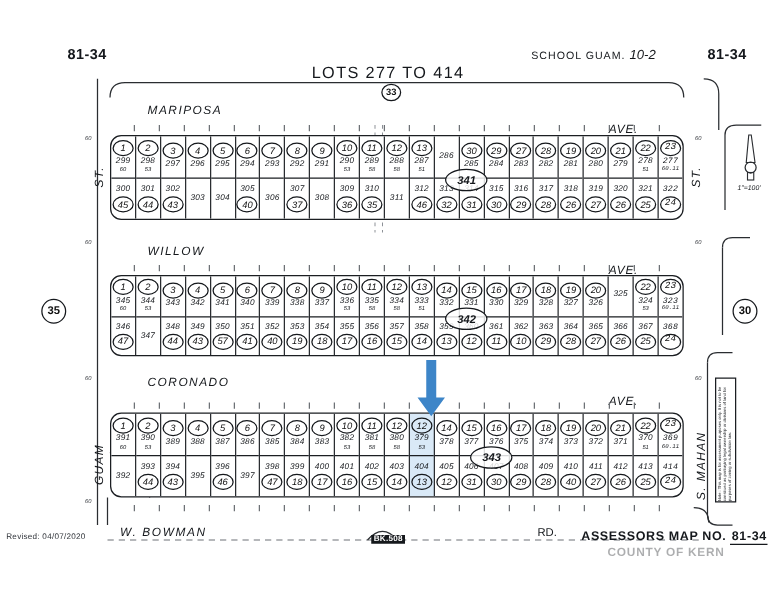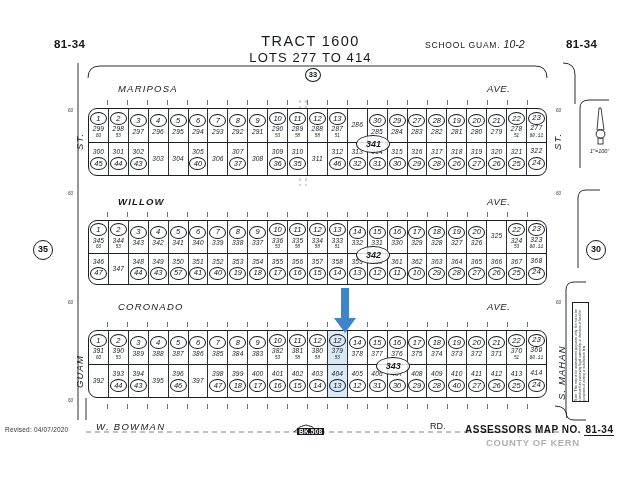--- a/index.html
+++ b/index.html
@@ -38,21 +38,21 @@
   }
   .circ-lg{width:17px;height:13px;font-size:7.5px;}
   .circ-edge{width:20px;height:20px;font-size:9px;font-style:normal;font-weight:bold;}
 
   
   .ave-name{
     position:absolute;font-style:italic;font-size:9.5px;letter-spacing:1.2px;color:#15181c;
     white-space:nowrap;
   }
   .ave-suffix{
-    position:absolute;font-style:italic;font-size:9.5px;letter-spacing:.6px;color:#15181c;
+    position:absolute;font-style:italic;font-size:9.5px;letter-spacing:.6px;color:#15181c;margin-top:15px;
   }
   .vert-label{
     position:absolute;font-style:italic;font-size:9.5px;letter-spacing:1.1px;color:#15181c;
     transform:rotate(-90deg);transform-origin:left top;white-space:nowrap;
   }
 
   
   .block{
     position:absolute;border:1.1px solid #1b1e22;border-radius:9px;
     background:#fff;box-sizing:border-box;overflow:hidden;
@@ -117,21 +117,20 @@
   .dim{position:absolute;font-size:4.6px;color:#3a3d42;font-style:italic;}
 </style>
 </head>
 <body>
 
 <div id="map">
 
   <div class="corner-tag" style="left:54px;top:38px;">81-34</div>
   <div class="corner-tag" style="left:566px;top:38px;">81-34</div>
 
-  <div class="hdr-tract">TRACT 1600</div>
   <div class="hdr-lots">LOTS 277 TO 414</div>
 
   <div class="school">
     <span>SCHOOL  GUAM.</span>
     <i>10-2</i>
   </div>
 
   <div class="abs" style="left:305px;top:63px;">
     <span class="circ circ-edge" style="width:16px;height:14px;font-size:7.5px;">33</span>
   </div>
@@ -443,21 +442,21 @@
       <div class="t"></div>
       <div class="t"></div>
       <div class="t"></div>
       <div class="t"></div>
       <div class="t"></div>
       <div class="t"></div>
       <div class="t"></div>
       <div class="t"></div>
     </div>
 
-  <div class="ave-name" style="left:118px;top:196px;font-weight:bold;">WILLOW</div>
+  <div class="ave-name" style="left:118px;top:196px;">WILLOW</div>
   <div class="ave-suffix" style="left:487px;top:196px;">AVE.</div>
 
   <div class="block" id="block-1" style="left:88px;top:220px;width:459px;height:65px;">
       <div class="cells">
         <div class="cell">
           <div class="half top">
             <span class="circ circ-lg pcirc">1</span>
             <div class="lotno">345</div>
             <div class="lotsub">60</div>
           </div>

